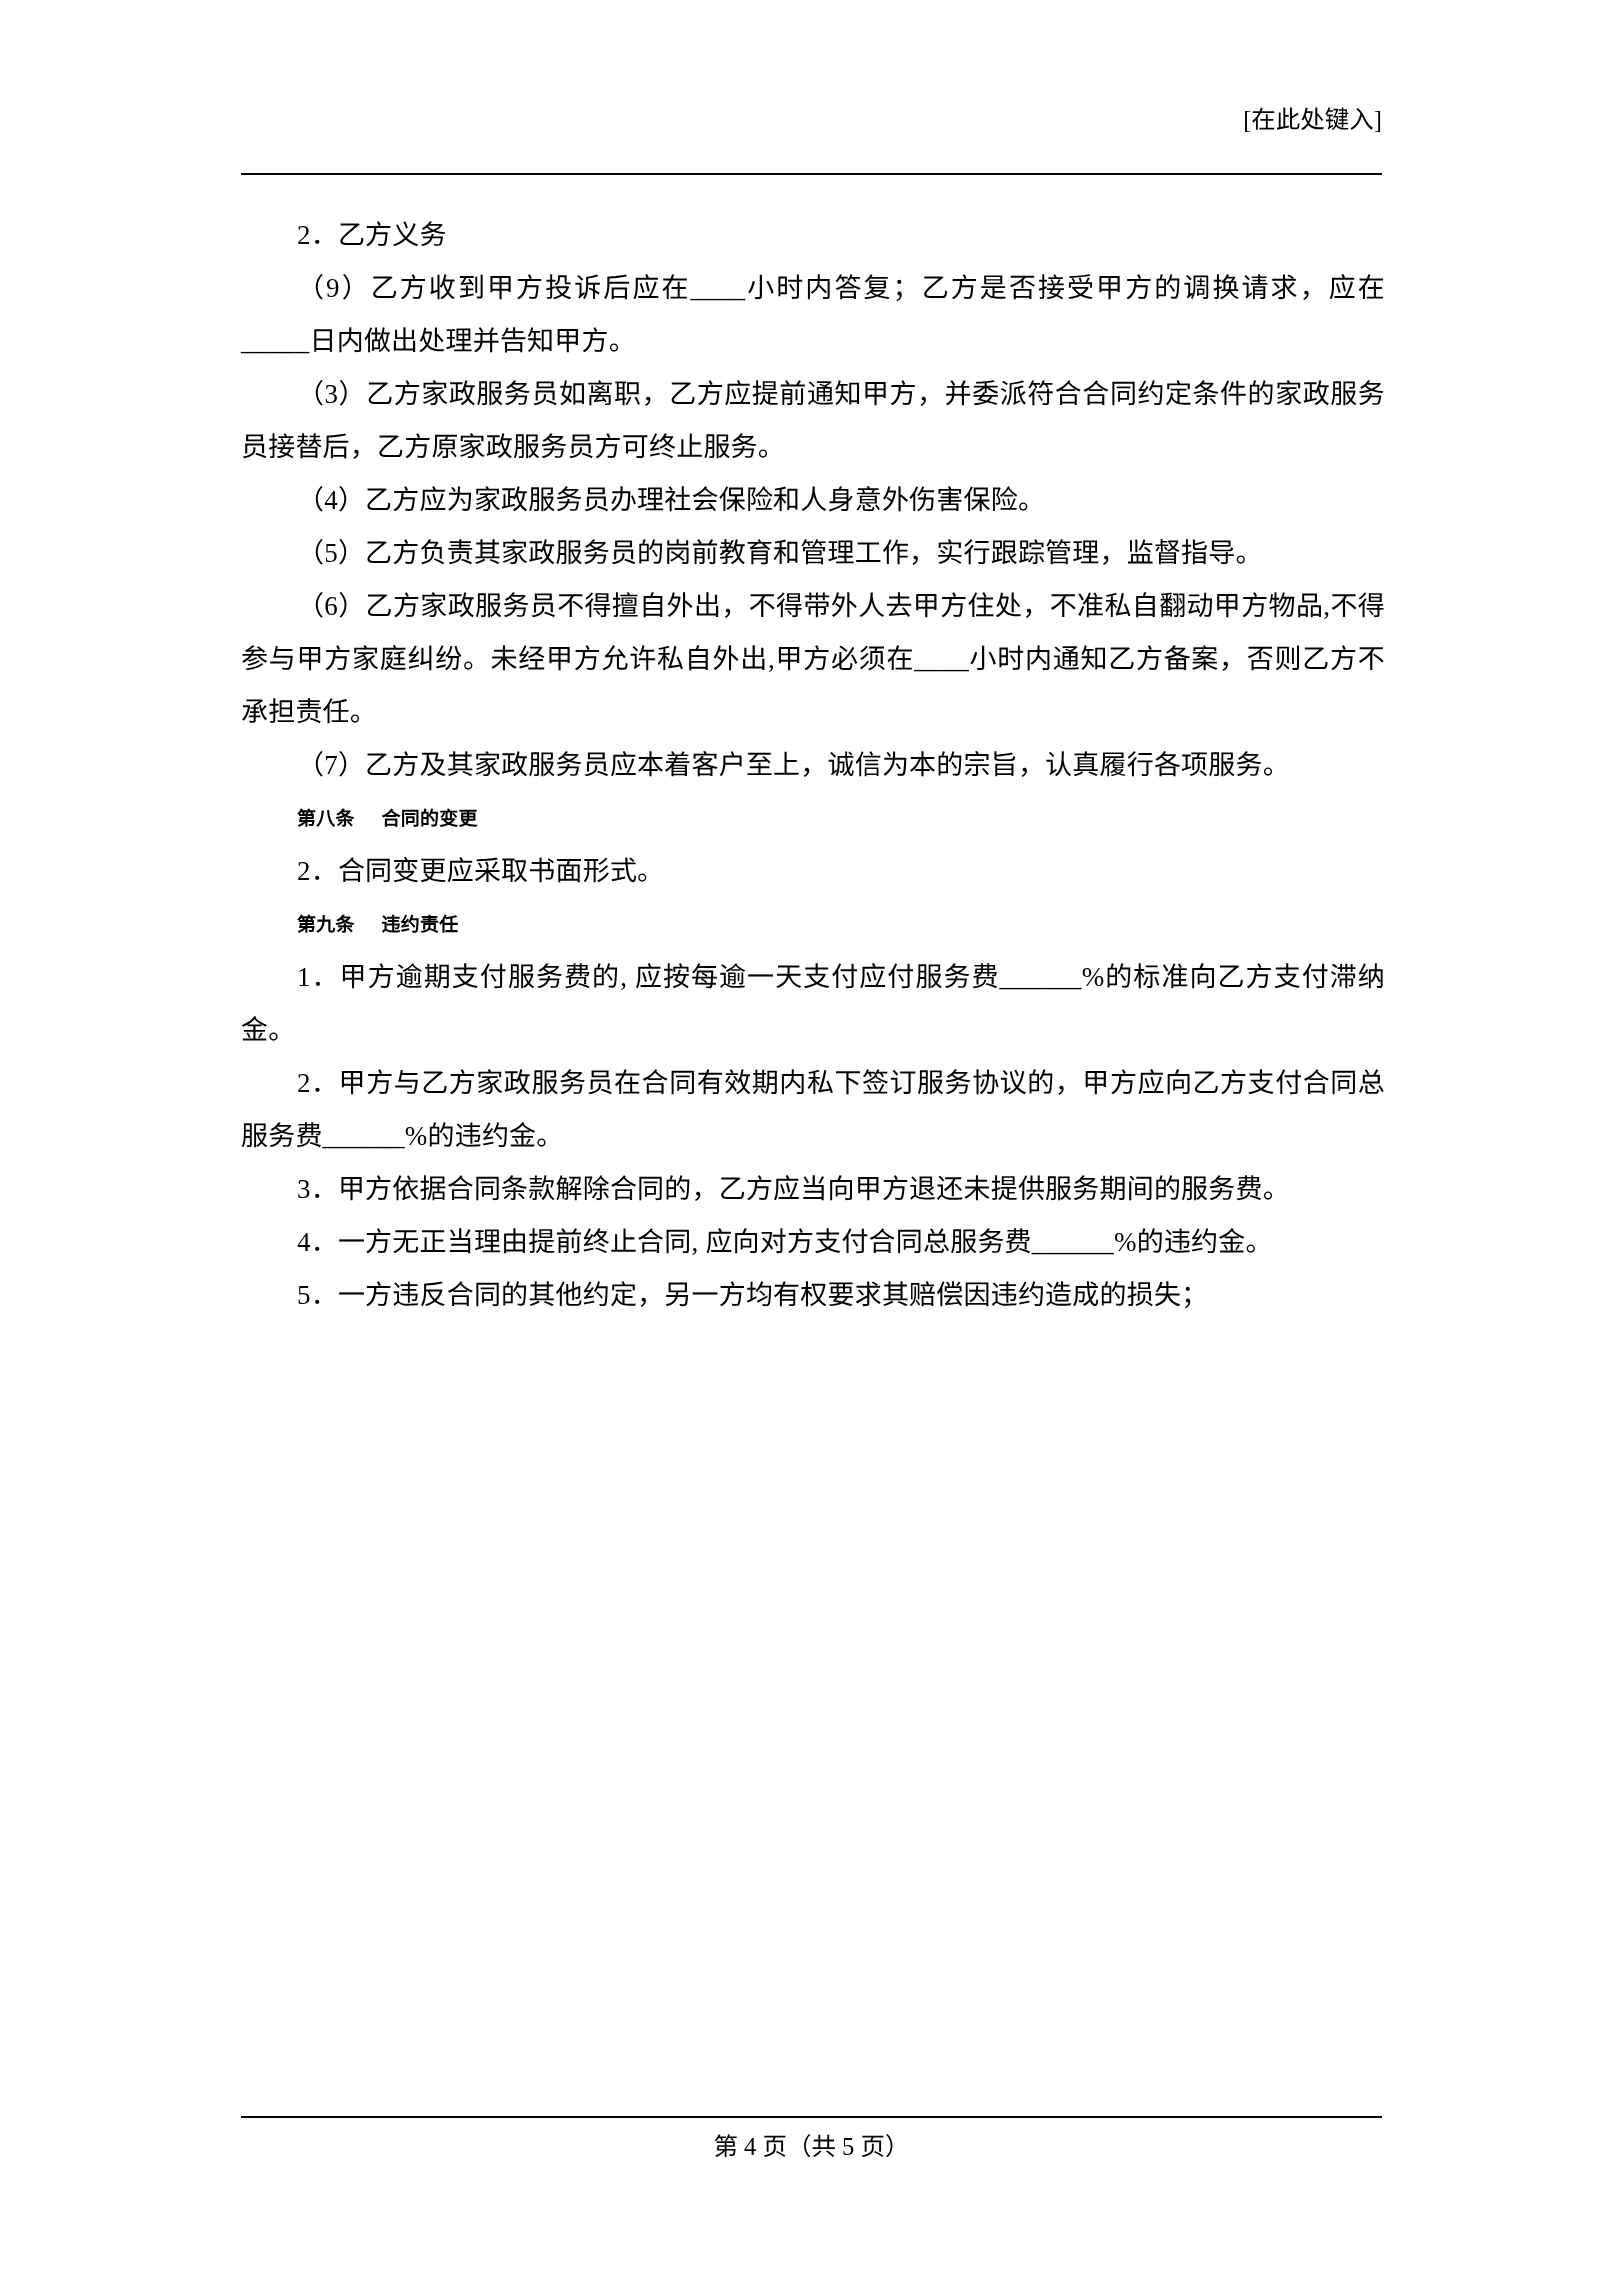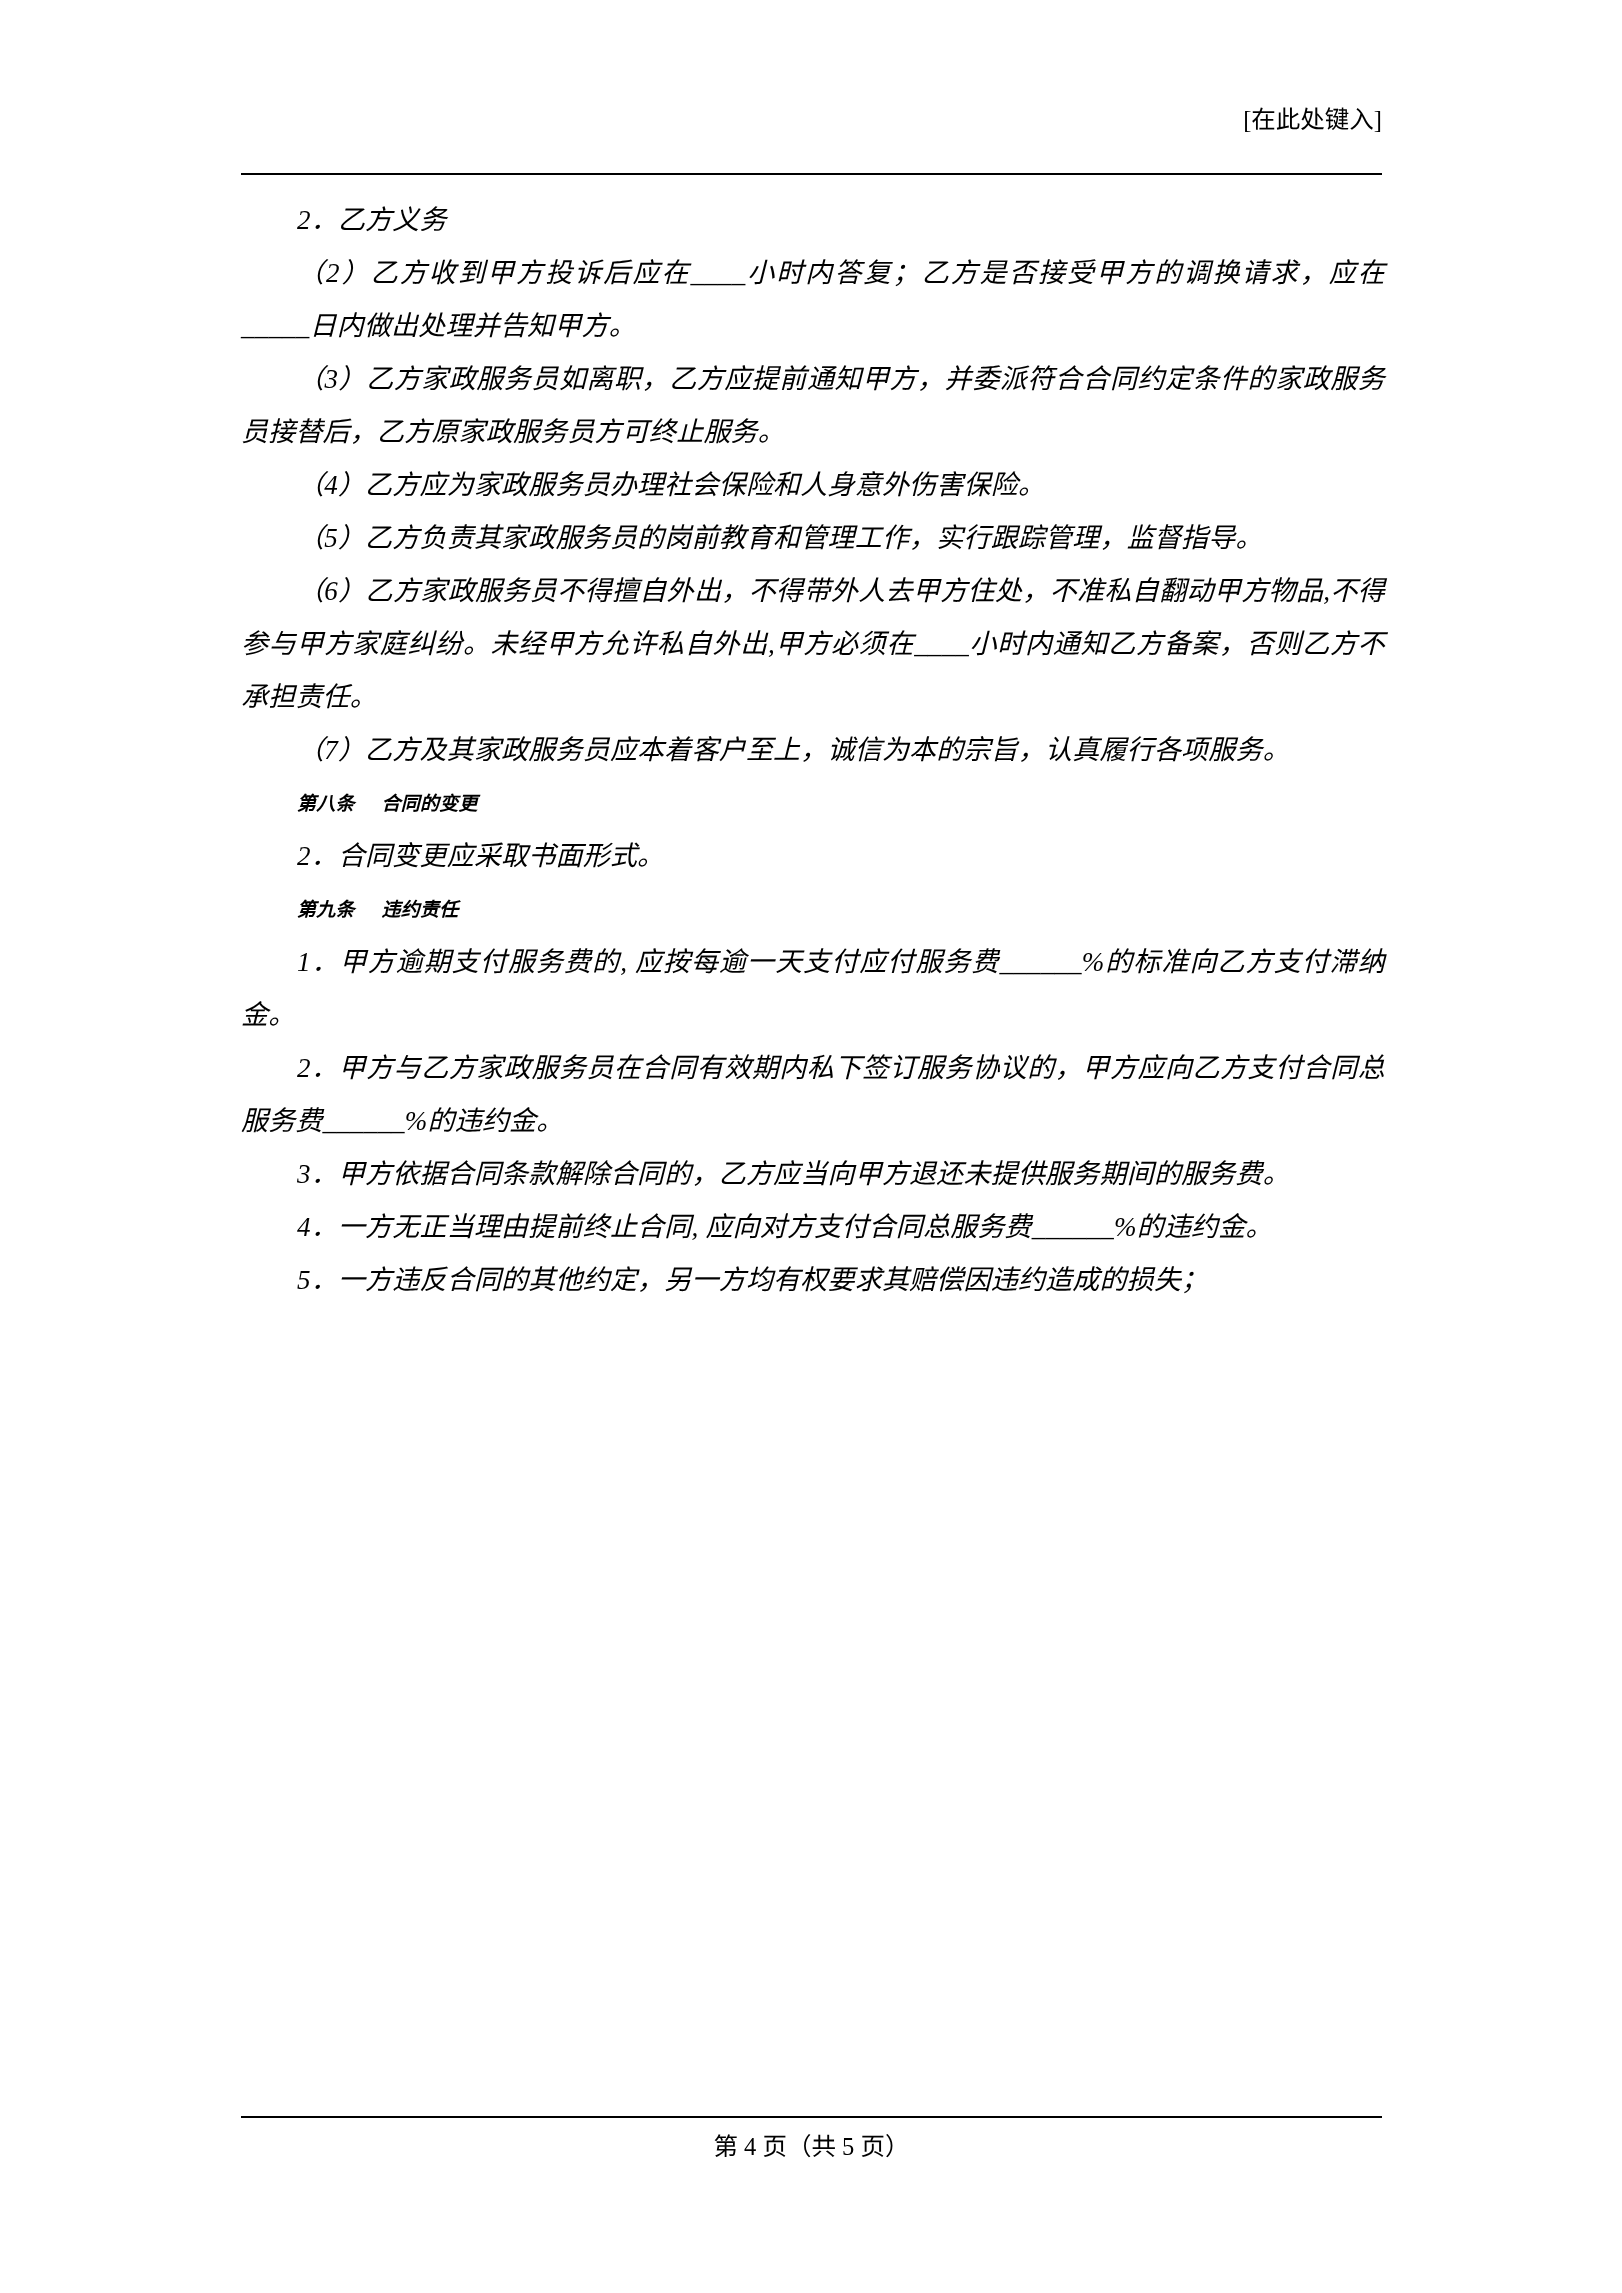--- a/index.html
+++ b/index.html
@@ -32,23 +32,22 @@
     position: absolute;
     left: 241px;
     top: 173px;
     width: 1141px;
     height: 0;
     border-top: 2.7px solid #000;
   }
   .content {
     position: absolute;
     left: 241px;
-    top: 194px;
+    top: 209px;
     width: 1144px;
-    font-style: italic;
   }
   p.para {
     margin: 0;
     font-size: 27px;
     line-height: 53px;
     text-align: justify;
     text-justify: inter-ideograph;
     text-indent: 56px;
     letter-spacing: 0.2px;
   }
@@ -86,21 +85,21 @@
 <body>
 
 <div class="page">
 
   <div class="header">[在此处键入]</div>
   <div class="header-rule"></div>
 
   <div class="content">
 
     <p class="para">2．乙方义务</p>
-    <p class="para">（2）乙方收到甲方投诉后应在____小时内答复；乙方是否接受甲方的调换请求，应在_____日内做出处理并告知甲方。</p>
+    <p class="para">（9）乙方收到甲方投诉后应在____小时内答复；乙方是否接受甲方的调换请求，应在_____日内做出处理并告知甲方。</p>
     <p class="para">（3）乙方家政服务员如离职，乙方应提前通知甲方，并委派符合合同约定条件的家政服务员接替后，乙方原家政服务员方可终止服务。</p>
     <p class="para">（4）乙方应为家政服务员办理社会保险和人身意外伤害保险。</p>
     <p class="para">（5）乙方负责其家政服务员的岗前教育和管理工作，实行跟踪管理，监督指导。</p>
     <p class="para">（6）乙方家政服务员不得擅自外出，不得带外人去甲方住处，不准私自翻动甲方物品,不得参与甲方家庭纠纷。未经甲方允许私自外出,甲方必须在____小时内通知乙方备案，否则乙方不承担责任。</p>
     <p class="para">（7）乙方及其家政服务员应本着客户至上，诚信为本的宗旨，认真履行各项服务。</p>
 
     <p class="heading">
       <span>第八条</span><span class="gap"></span><span>合同的变更</span>
     </p>
 

